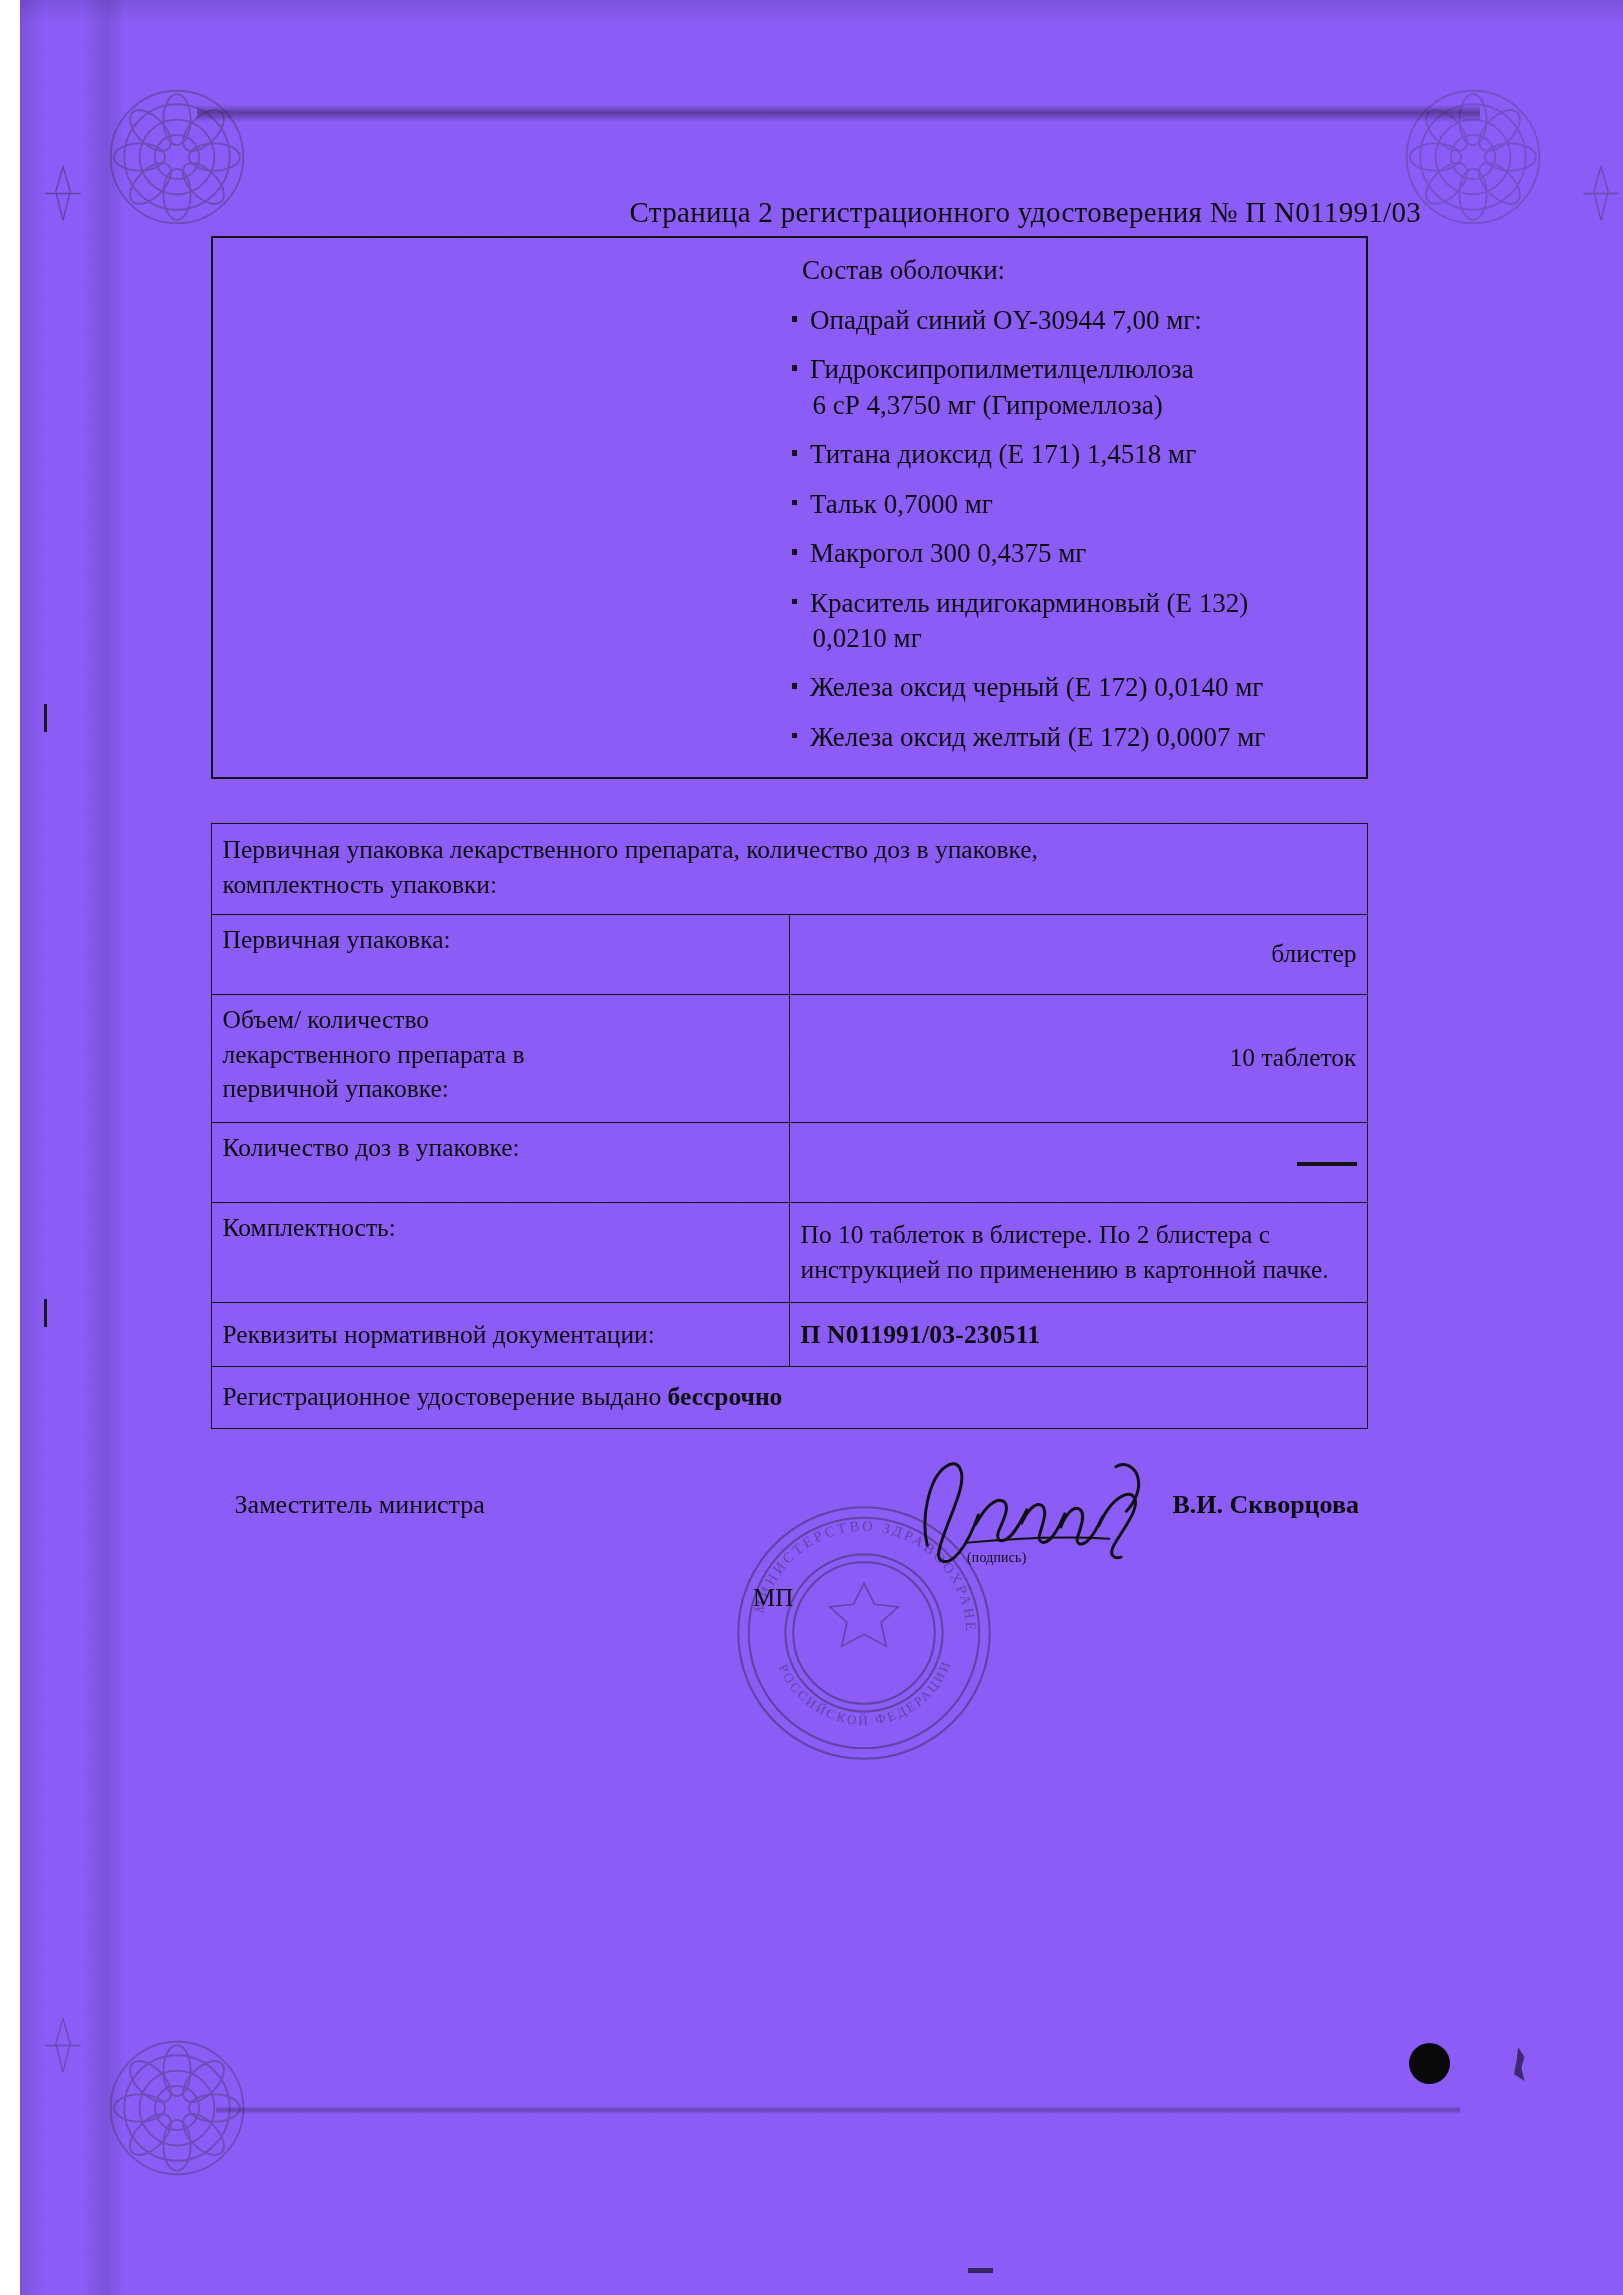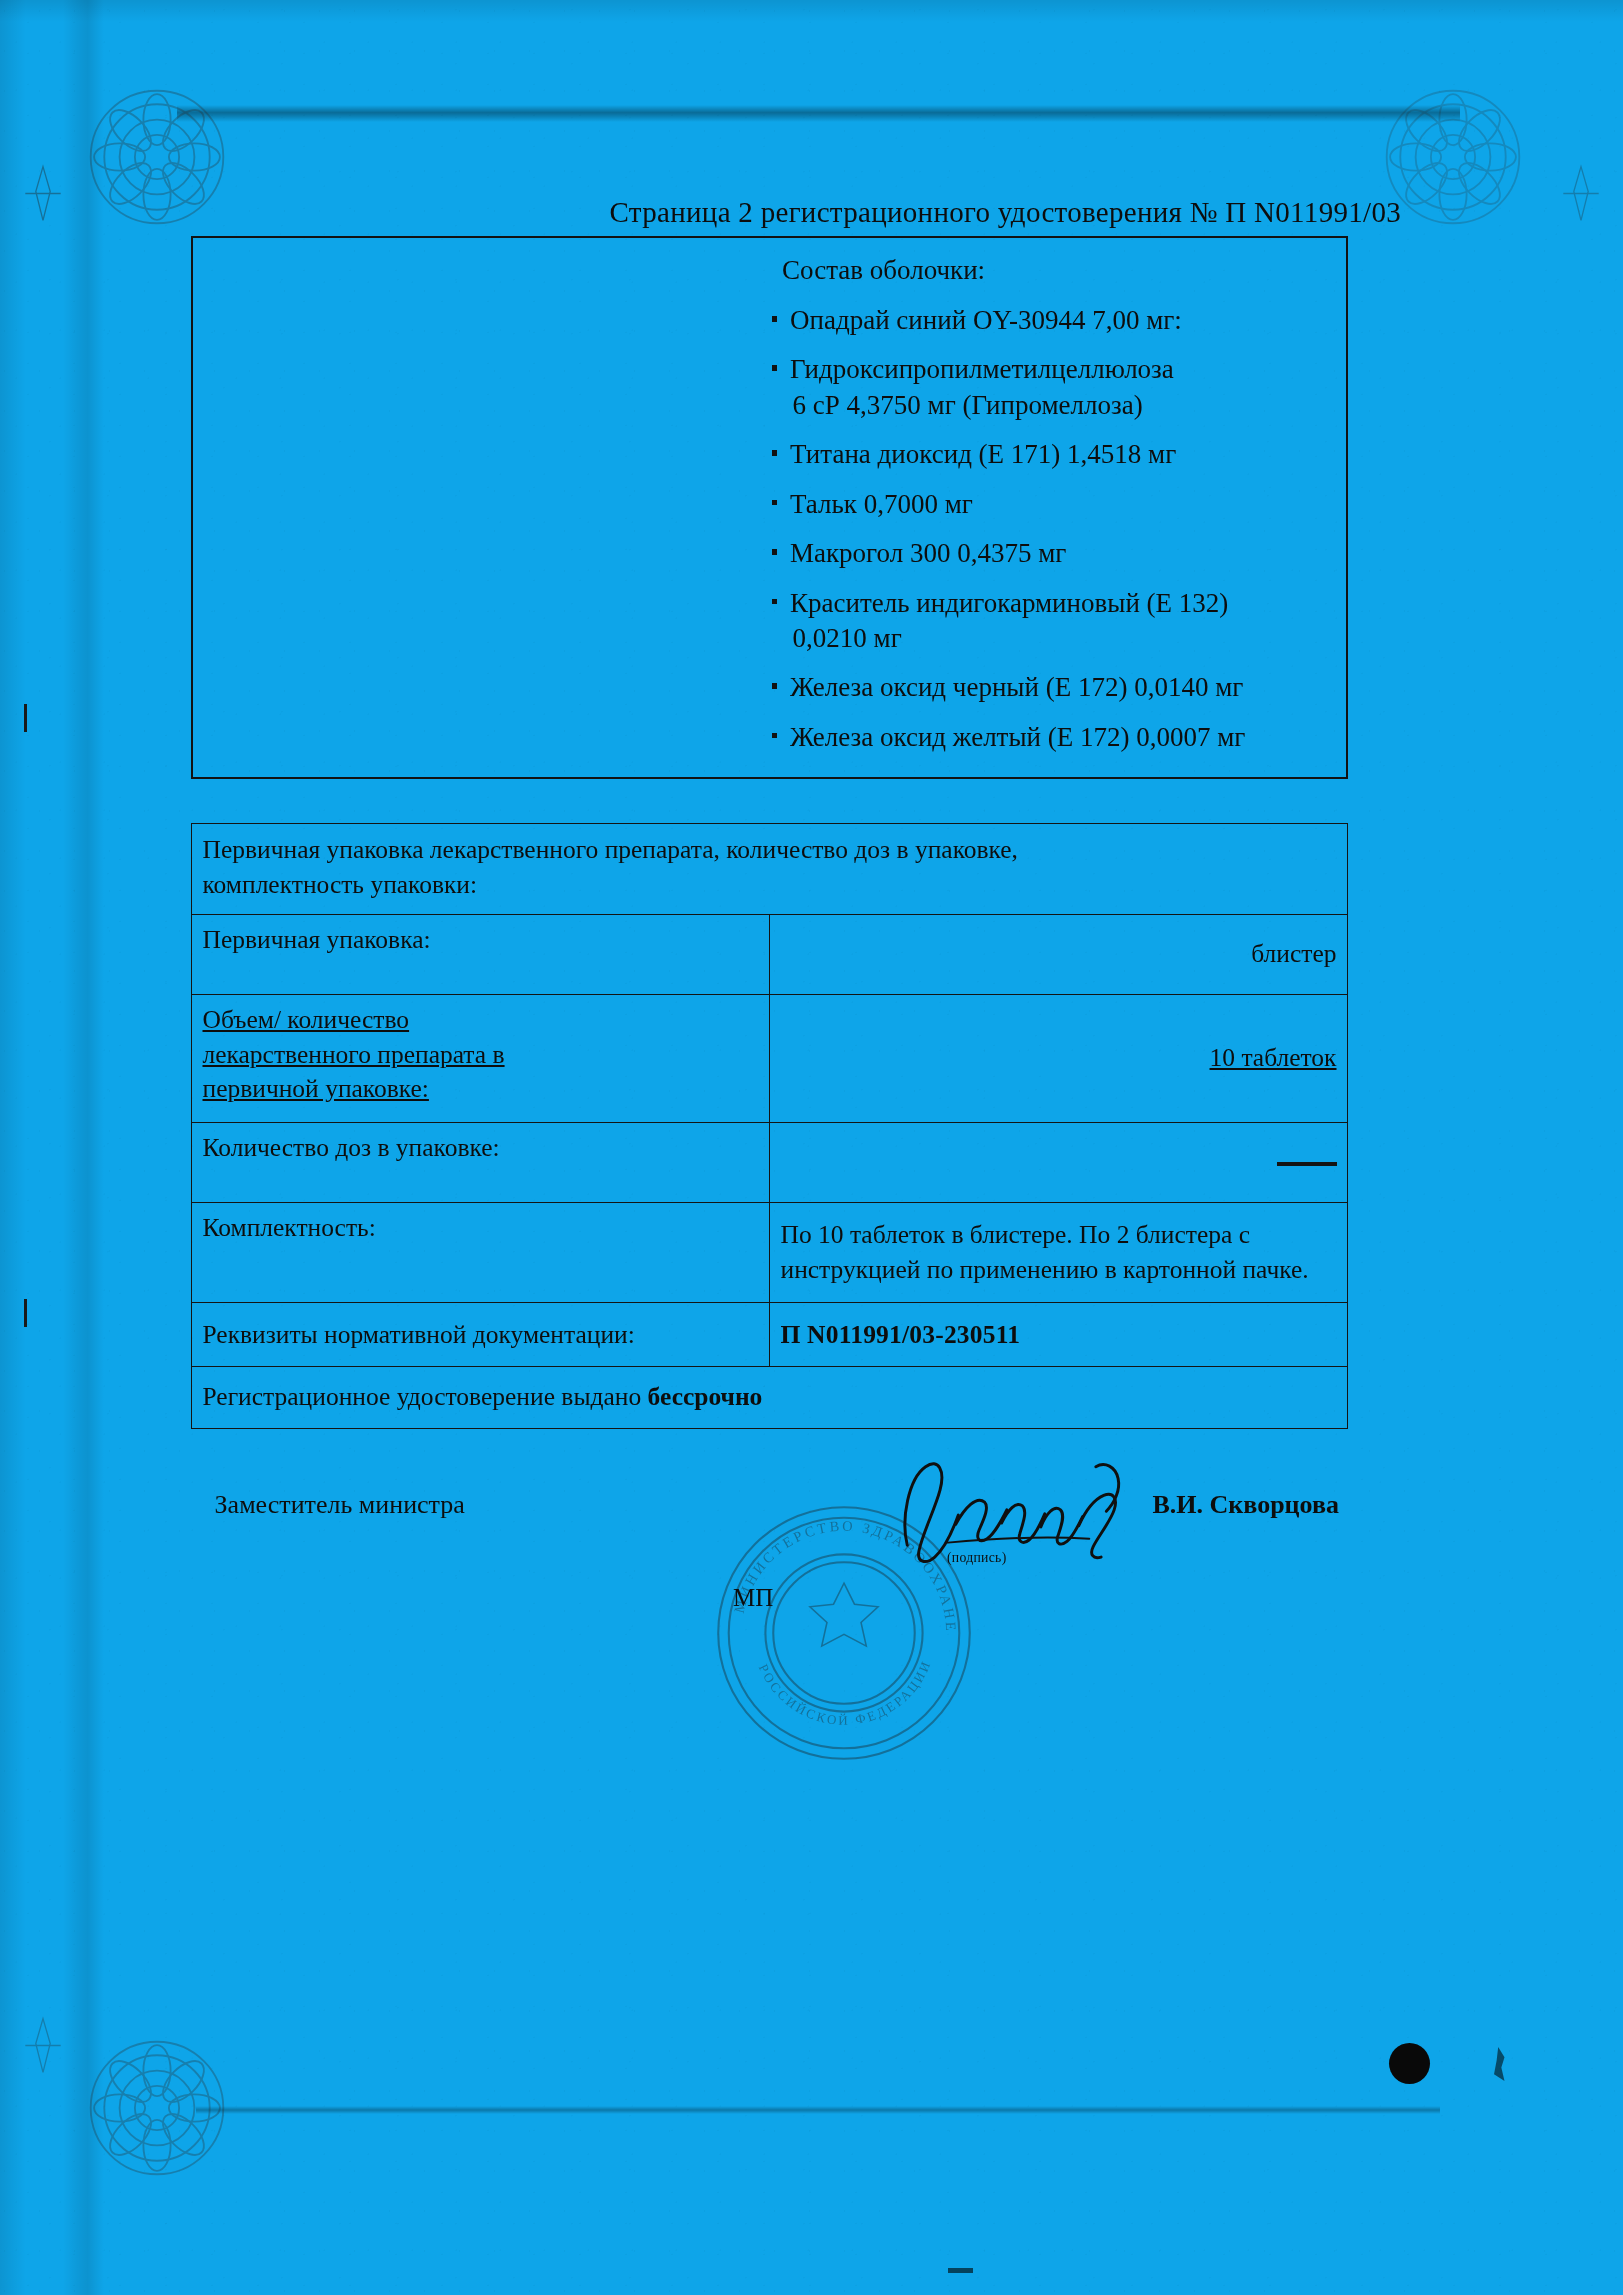--- a/index.html
+++ b/index.html
@@ -13,21 +13,22 @@
     position: relative;
     overflow: hidden;
     font-family: "Liberation Serif", "DejaVu Serif", serif;
     color: #0d0d0d;
   }
 
   
   .page {
     position: absolute;
     inset: 0;
-    background: #0ea5e9;
+    background: #8b5cf6;
+    margin-left: 20px;
   }
   .paper-noise {
     position: absolute;
     inset: 0;
     pointer-events: none;
     opacity: .55;
     background-image:
       radial-gradient(circle at 13% 27%, rgba(0,0,0,.05) 0 0.7px, transparent 1px),
       radial-gradient(circle at 61% 72%, rgba(0,0,0,.045) 0 0.7px, transparent 1px),
       radial-gradient(circle at 86% 18%, rgba(0,0,0,.04) 0 0.7px, transparent 1px),
@@ -144,21 +145,21 @@
     border: 1.3px solid #141414;
     font-size: 25.5px;
     line-height: 1.36;
     padding: 7.9px 10.5px;
     vertical-align: top;
   }
   .pack-table td.label { width: 386px; }
   .pack-table td.value { text-align: right; vertical-align: middle; }
   .pack-table td.value-left { text-align: left; vertical-align: middle; }
   .pack-table td.title-cell { padding: 9.2px 10.5px 11.8px 10.5px; }
-  .pack-table td.tall { height: 111px; text-decoration: underline; }
+  .pack-table td.tall { height: 111px; }
   .pack-table td.mid { height: 63px; }
   .dash-mark {
     display: inline-block;
     width: 60px; height: 3.3px;
     background: #141414;
     vertical-align: middle;
   }
   .reg-num { font-weight: bold; letter-spacing: 0.2px; }
   .perpetual { font-weight: bold; }
   .pack-table td.reqs-label { width: 569px; }

